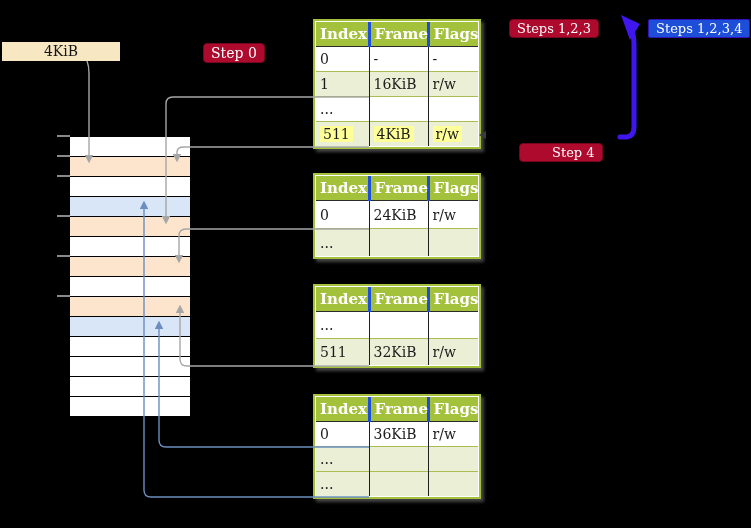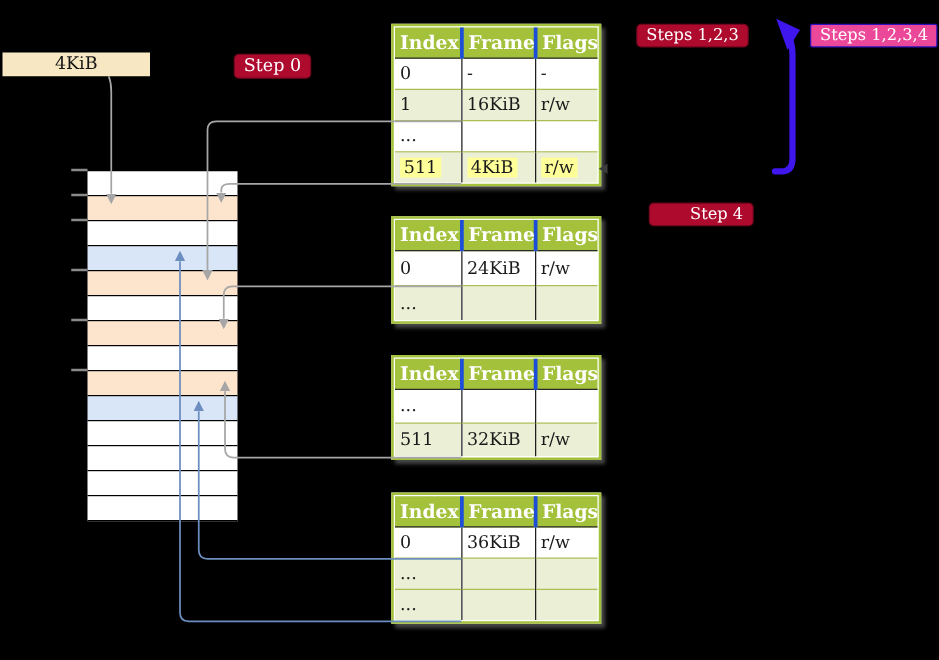--- a/index.html
+++ b/index.html
@@ -11,25 +11,25 @@
   .kib-box{
     position:absolute;left:2px;top:42px;width:118px;height:19px;
     background:#f7e7c3;color:#151515;font-size:14px;line-height:19px;text-align:center;
   }
   
   .badge{
     position:absolute;color:#fff;font-size:13px;line-height:15px;
     padding:1px 7px;white-space:nowrap;
   }
   .badge.red{background:#ad0a2e;border:1px solid #74061e;border-radius:4px;}
-  .badge.blue{background:#ec4899;border:1px solid #3312bb;border-radius:2px;}
-  #badge-step0{left:187px;top:43px;font-size:14px;line-height:16px;}
+  .badge.blue{background:#1d4ed8;border:1px solid #3312bb;border-radius:2px;}
+  #badge-step0{left:203px;top:43px;font-size:14px;line-height:16px;}
   #badge-steps123{left:509px;top:19px;}
   #badge-steps1234{left:648px;top:19px;}
-  #badge-step4{left:519px;top:162px;padding-left:32px;}
+  #badge-step4{left:519px;top:143px;padding-left:32px;}
   
   .stack{position:absolute;left:70px;top:136px;width:120px;border-top:1px solid #000;}
   .srow{height:20px;box-sizing:border-box;border-bottom:1px solid #000;}
   .srow.white{background:#ffffff;}
   .srow.peach{background:#fde5cd;}
   .srow.blue{background:#d9e6f7;}
   .tick{position:absolute;left:57px;width:13px;height:2px;background:#8a8a8a;}
   
   .ptable{
     position:absolute;left:313px;background:#fff;border:2px solid #a3c13a;

